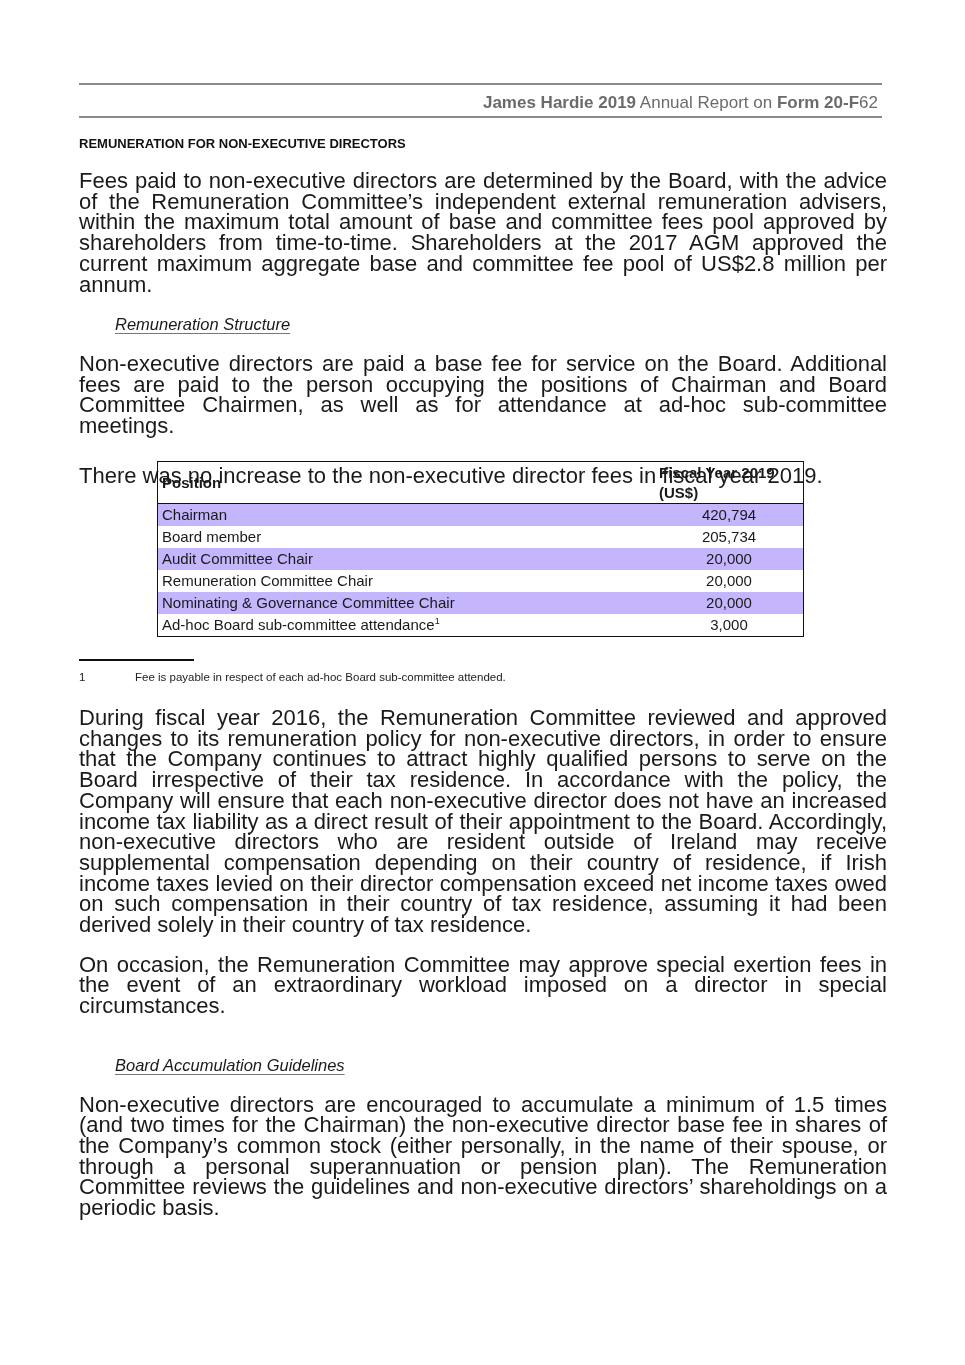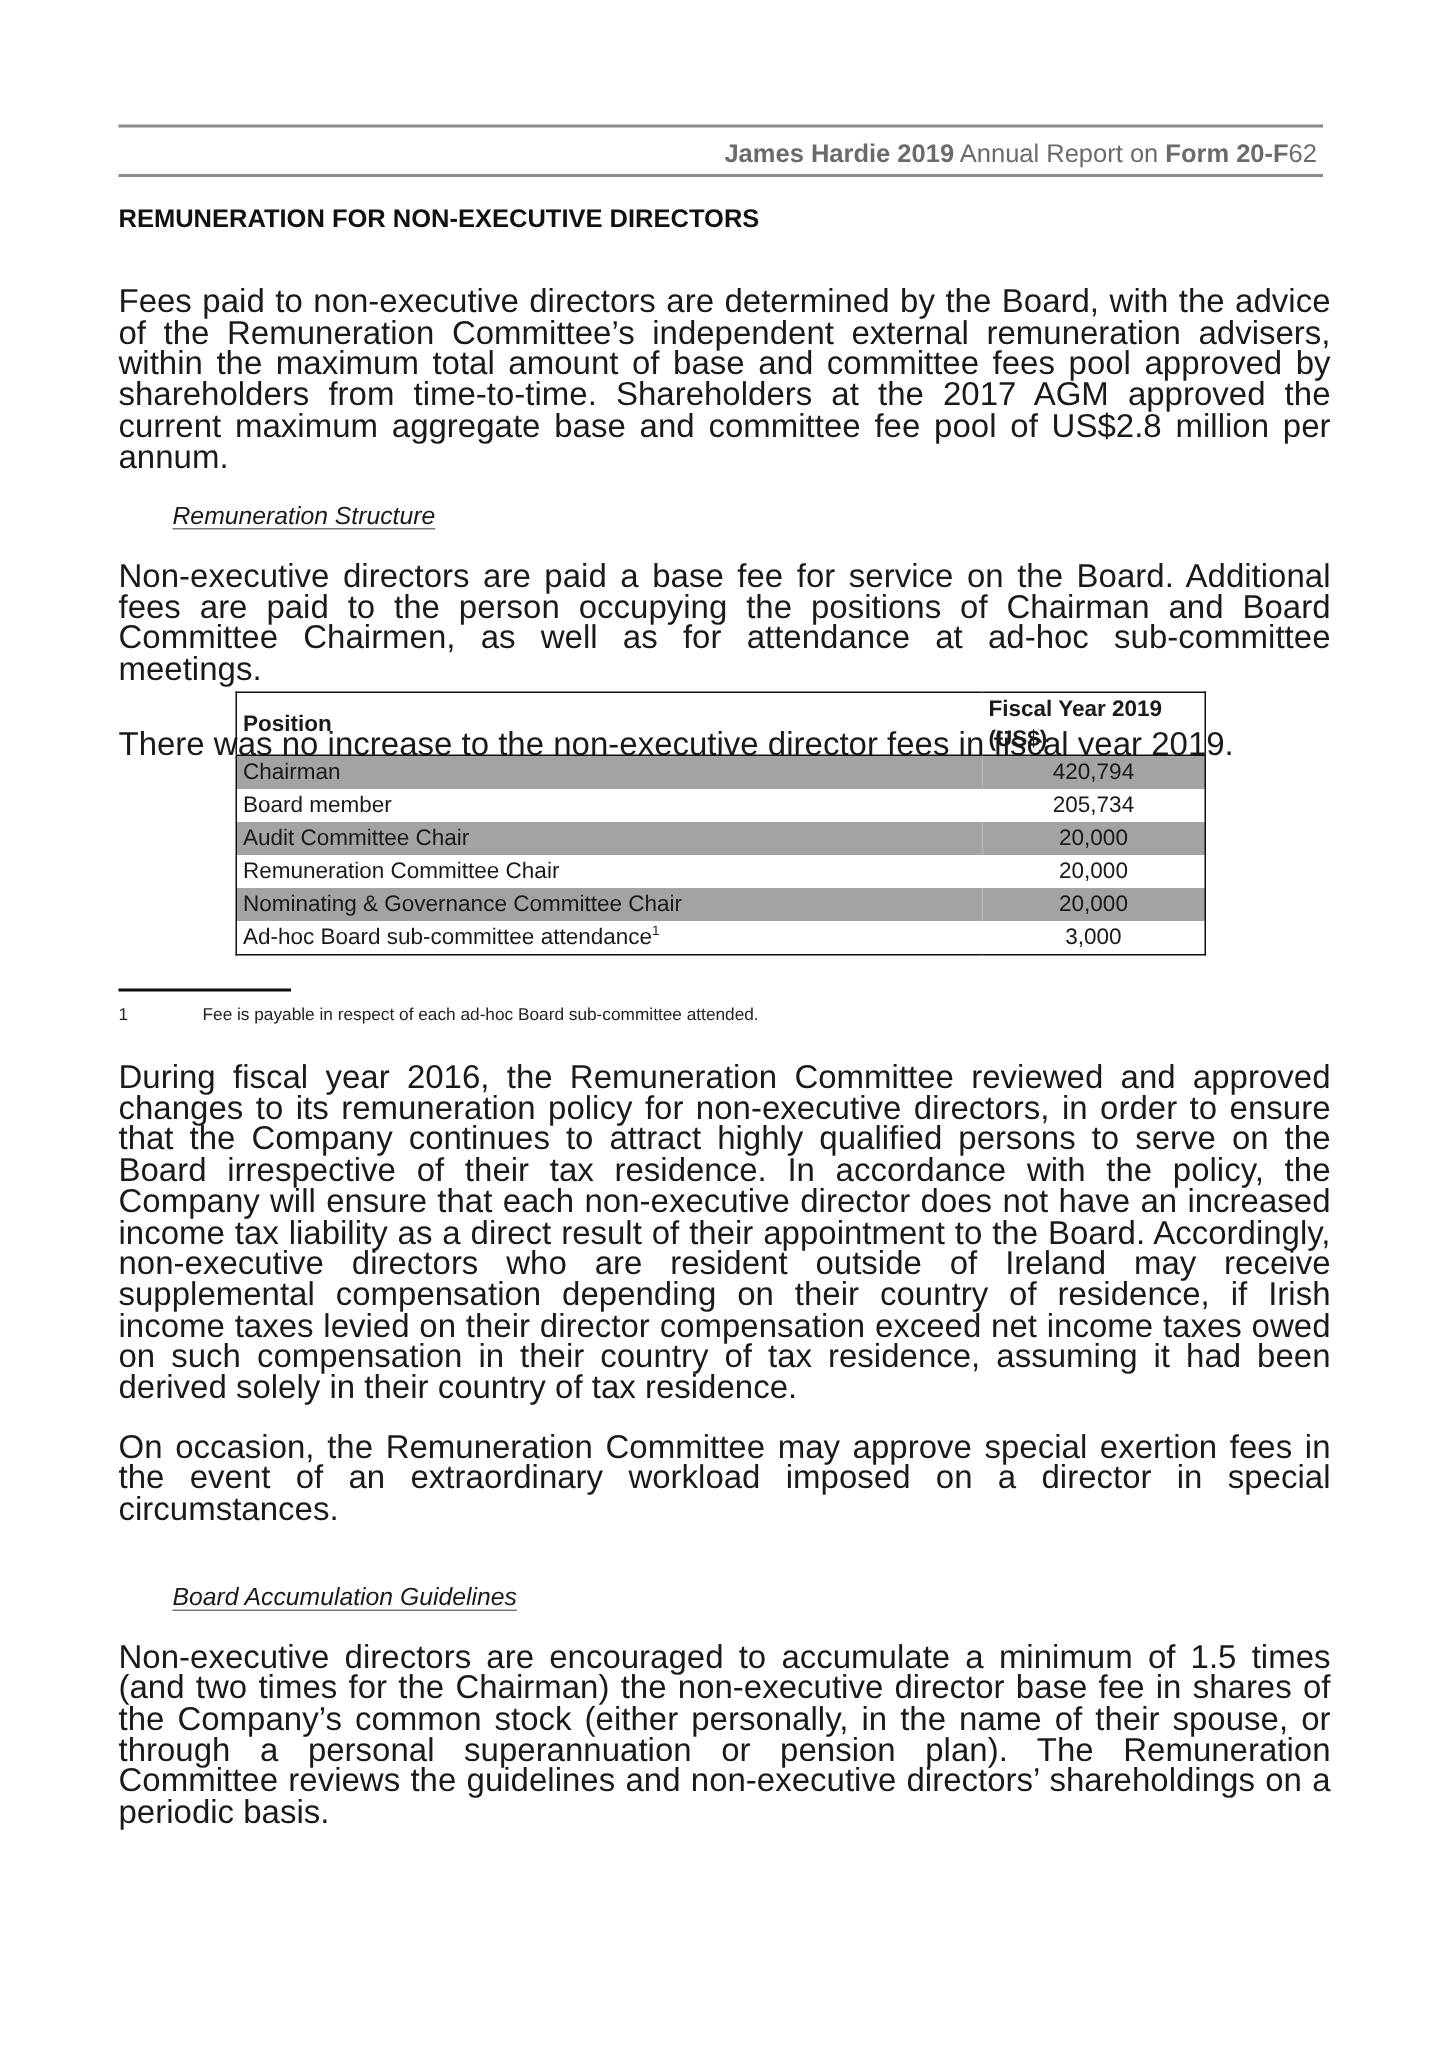--- a/index.html
+++ b/index.html
@@ -5,32 +5,32 @@
     html, body { margin: 0; padding: 0; background: #ffffff; }
     body { width: 965px; height: 1365px; position: relative; overflow: hidden;
            font-family: "Liberation Sans", sans-serif; color: #1a1a1a; }
     .rule { position: absolute; left: 79px; width: 803px; height: 2px; background: #8a8a8a; }
     .rule.top { top: 83px; }
     .rule.bottom { top: 116px; }
     .running-header { position: absolute; top: 93px; left: 81px; width: 797px;
                       font-size: 17px; color: #6b6b6b; display: flex; justify-content: flex-end; }
     .running-header b { font-weight: bold; }
     .content { position: absolute; left: 79px; top: 136px; width: 808px; }
-    h1 { font-size: 17px; font-weight: bold; margin: 0 0 35px 0; letter-spacing: 0; color: #111; }
+    h1 { font-size: 13px; font-weight: bold; margin: 0 0 20px 0; letter-spacing: 0; color: #111; }
     p { font-size: 22px; line-height: 20.7px; margin: 0; text-align: justify; }
     .sub { font-style: italic; text-decoration: underline; text-decoration-color: #777; text-underline-offset: 3px; font-size: 16.5px; line-height: 20.7px; margin-left: 36px; }
     .gap-s { height: 19px; }
     .gap-m { height: 29px; }
     table { border-collapse: collapse; position: absolute; left: 157px; top: 461px; width: 647px;
             border: 1.5px solid #111; font-size: 15px; }
     th { font-weight: bold; text-align: left; padding: 0 4px; height: 41px; border-bottom: 1.5px solid #111; }
     th.num { line-height: 20px; width: 140px; }
     td { height: 22px; padding: 0 4px; line-height: 22px; }
     td.num { text-align: center; }
-    tr.shade td { background: #a3a3a3; }
+    tr.shade td { background: #c4b5fd; }
     sup { font-size: 9px; vertical-align: 6px; line-height: 0; }
     .fn-rule { position: absolute; left: 79px; top: 659px; width: 115px; height: 1.5px; background: #111; }
     .footnote { position: absolute; left: 79px; top: 671px; font-size: 11.5px; color: #222; }
     .footnote .fn-num { display: inline-block; width: 56px; }
     .lower { position: absolute; left: 79px; top: 708px; width: 808px; }
   </style>
 </head>
 <body>
 
 <div class="rule top"></div>

